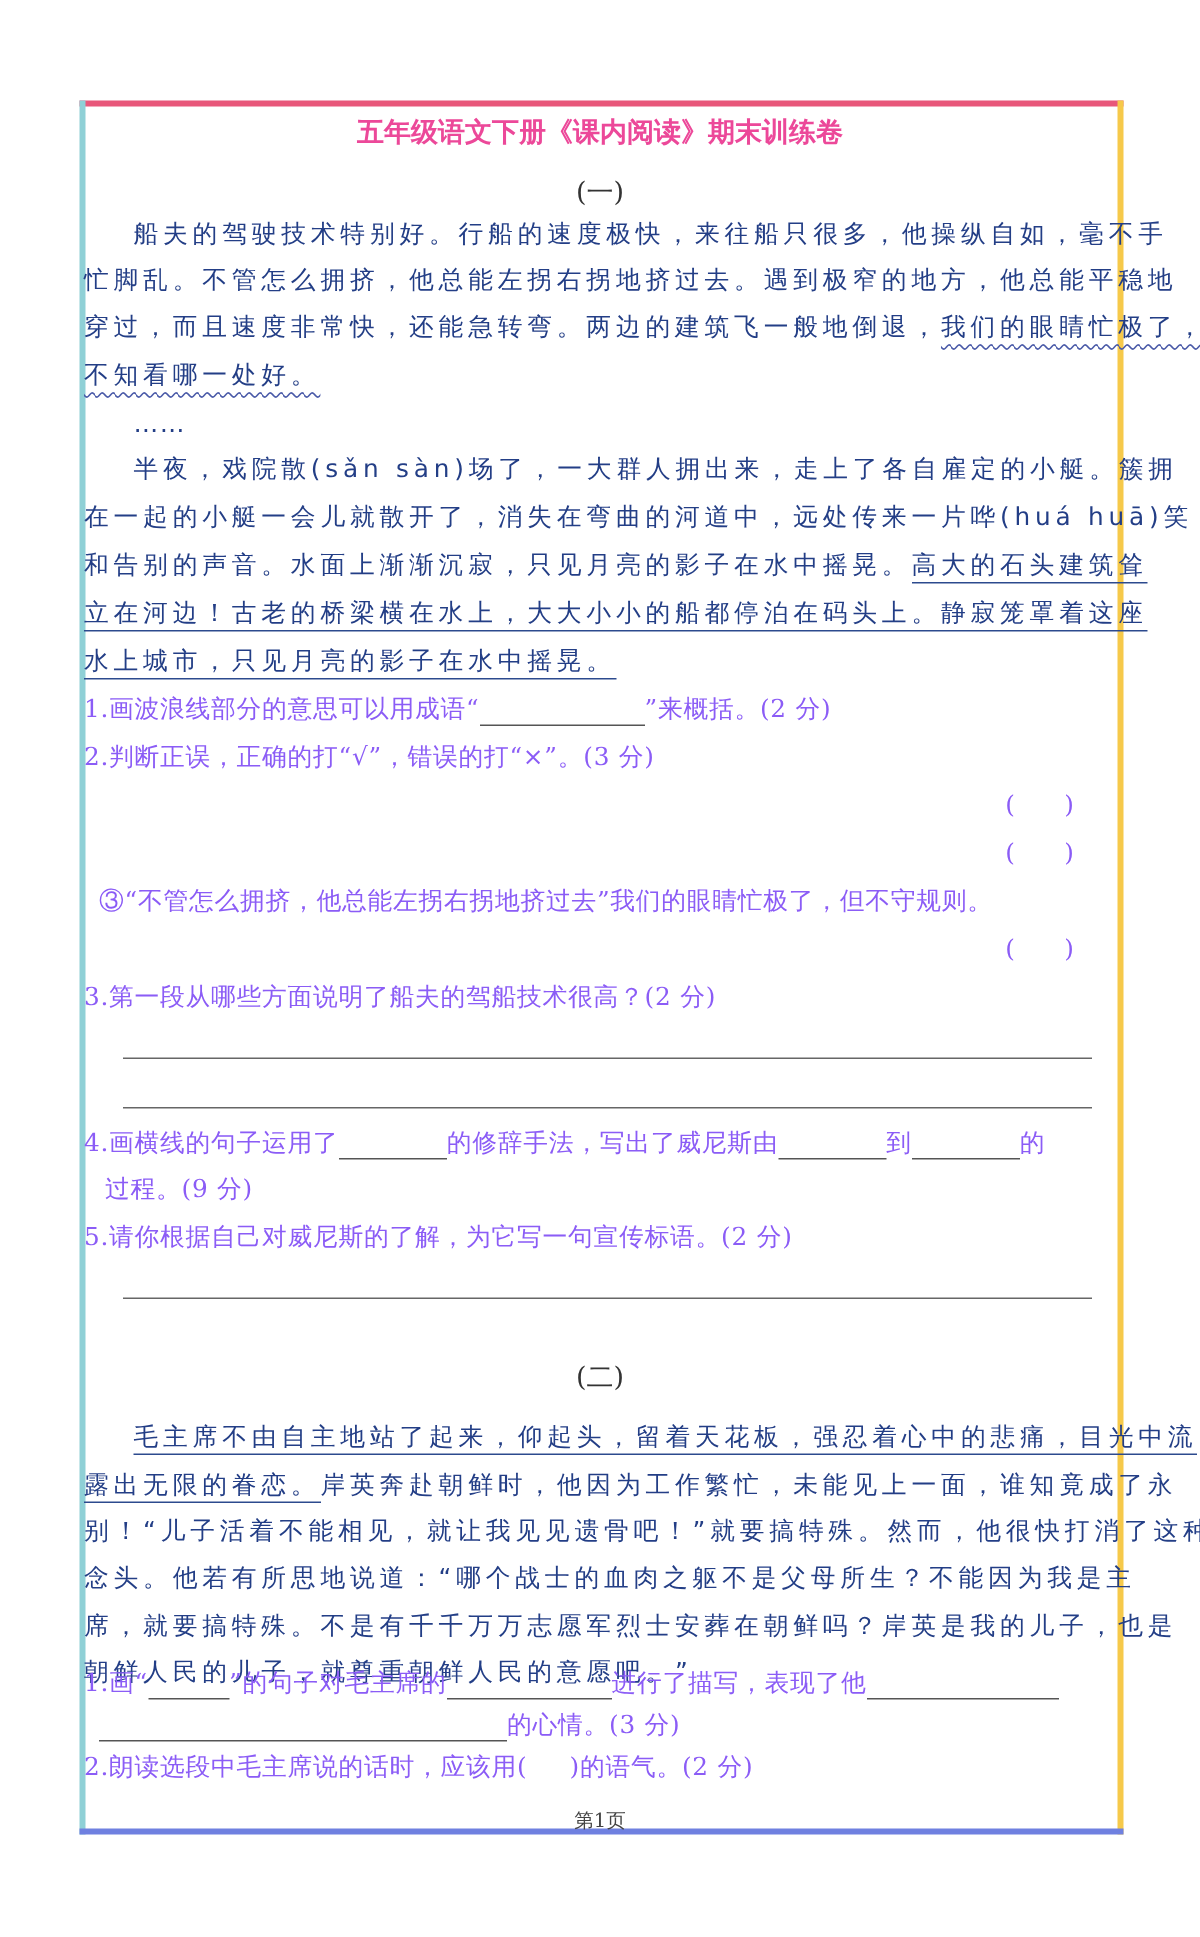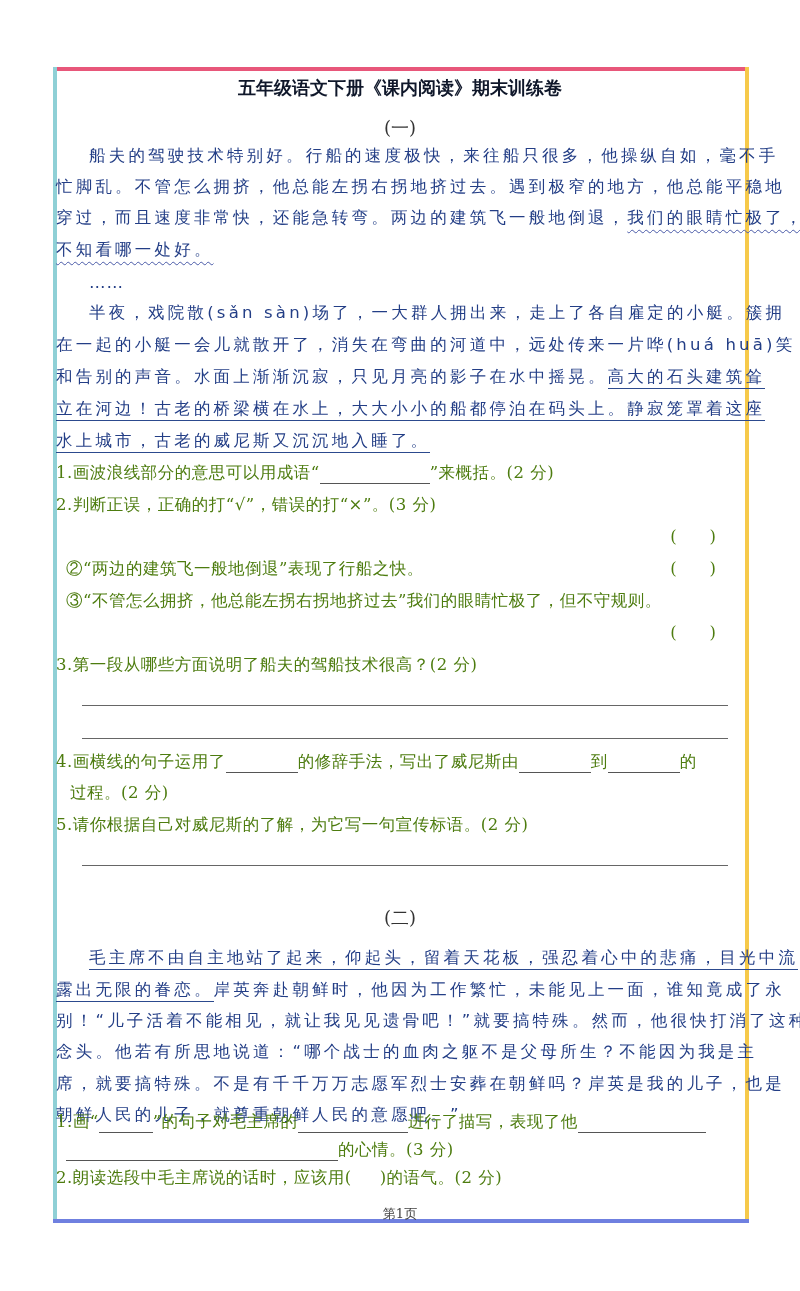--- a/index.html
+++ b/index.html
@@ -7,25 +7,25 @@
   body { position: relative; font-family: "DejaVu Serif", "Liberation Serif", serif; }
 
   .frame { position: absolute; left: 53px; top: 67px; width: 696px; height: 1156px; }
   .b-top { position: absolute; left: 0; top: 0; width: 100%; height: 4px; background: #e8577a; }
   .b-left { position: absolute; left: 0; top: 0; width: 4px; height: 100%; background: #8fd0d6; }
   .b-right { position: absolute; right: 0; top: 0; width: 4px; height: 100%; background: #f6c94a; }
   .b-bottom { position: absolute; left: 0; bottom: 0; width: 100%; height: 4px; background: #6f80e0; }
 
   .line { position: absolute; left: 56px; width: 660px; font-size: 16.5px; white-space: nowrap; line-height: 22px; }
   .passage { color: #233e86; letter-spacing: 3.2px; font-family: "DejaVu Sans", "Liberation Sans", sans-serif; }
-  .question { color: #4d7c0f; font-family: "DejaVu Serif", "Liberation Serif", serif; letter-spacing: 0.5px; }
+  .question { color: #8b5cf6; font-family: "DejaVu Serif", "Liberation Serif", serif; letter-spacing: 0.5px; }
   .indent { padding-left: 33px; }
   .indent-sm { padding-left: 10px; }
 
-  .title { position: absolute; left: 0; width: 800px; top: 76px; text-align: center; font-size: 18px; font-weight: bold; color: #0f172a; font-family: "DejaVu Sans", "Liberation Sans", sans-serif; }
+  .title { position: absolute; left: 0; width: 800px; top: 76px; text-align: center; font-size: 18px; font-weight: bold; color: #ec4899; font-family: "DejaVu Sans", "Liberation Sans", sans-serif; }
   .sec { position: absolute; left: 0; width: 800px; text-align: center; font-size: 18px; color: #333; font-family: "DejaVu Serif", "Liberation Serif", serif; }
 
   .wavy { text-decoration: underline wavy #4a5aa8; text-decoration-thickness: 1px; text-underline-offset: 6px; }
   .straight { border-bottom: 1.5px solid #2c4a8e; padding-bottom: 2px; text-align: right; }
 
   .blank { display: inline-block; border-bottom: 1.2px solid #555; height: 18px; vertical-align: bottom; }
   .paren { position: absolute; right: 0; top: 0; letter-spacing: 0; }
 
   .ans-line { position: absolute; left: 82px; width: 646px; height: 0; border-top: 1.2px solid #666; }
 
@@ -49,39 +49,39 @@
 <div class="line passage" style="top:176px;">忙脚乱。不管怎么拥挤，他总能左拐右拐地挤过去。遇到极窄的地方，他总能平稳地</div>
 <div class="line passage" style="top:207px;"><span>穿过，而且速度非常快，还能急转弯。两边的建筑飞一般地倒退，</span><span class="wavy">我们的眼睛忙极了，</span></div>
 <div class="line passage" style="top:239px;"><span class="wavy">不知看哪一处好。</span></div>
 
 <div class="line passage indent" style="top:272px; letter-spacing:1px;">……</div>
 
 <div class="line passage indent" style="top:302px;">半夜，戏院散(sǎn  sàn)场了，一大群人拥出来，走上了各自雇定的小艇。簇拥</div>
 <div class="line passage" style="top:334px;">在一起的小艇一会儿就散开了，消失在弯曲的河道中，远处传来一片哗(huá  huā)笑</div>
 <div class="line passage" style="top:366px;"><span>和告别的声音。水面上渐渐沉寂，只见月亮的影子在水中摇晃。</span><span class="straight">高大的石头建筑耸</span></div>
 <div class="line passage" style="top:398px;"><span class="straight">立在河边！古老的桥梁横在水上，大大小小的船都停泊在码头上。静寂笼罩着这座</span></div>
-<div class="line passage" style="top:430px;"><span class="straight">水上城市，古老的威尼斯又沉沉地入睡了。</span></div>
+<div class="line passage" style="top:430px;"><span class="straight">水上城市，只见月亮的影子在水中摇晃。</span></div>
 
 <div class="line question" style="top:462px;"><span>1.画波浪线部分的意思可以用成语“</span><span class="blank" style="width:110px;"></span><span>”来概括。(2 分)</span></div>
 
 <div class="line question" style="top:494px;">2.判断正误，正确的打“√”，错误的打“×”。(3 分)</div>
 
 <div class="line question indent-sm" style="top:526px;"><span class="paren">(　　)</span></div>
-<div class="line question indent-sm" style="top:558px;"><span>②“两边的建筑飞一般地倒退”表现了行船之快。</span><span class="paren">(　　)</span></div>
+<div class="line question indent-sm" style="top:558px;"><span class="paren">(　　)</span></div>
 <div class="line question indent-sm" style="top:590px;">③“不管怎么拥挤，他总能左拐右拐地挤过去”我们的眼睛忙极了，但不守规则。</div>
 <div class="line question" style="top:622px;">
     <span class="paren">(　　)</span>
   </div>
 
 <div class="line question" style="top:654px;">3.第一段从哪些方面说明了船夫的驾船技术很高？(2 分)</div>
 <div class="ans-line" style="top:705px;"></div>
 <div class="ans-line" style="top:738px;"></div>
 
 <div class="line question" style="top:751px;"><span>4.画横线的句子运用了</span><span class="blank" style="width:72px;"></span><span>的修辞手法，写出了威尼斯由</span><span class="blank" style="width:72px;"></span><span>到</span><span class="blank" style="width:72px;"></span><span>的</span></div>
-<div class="line question" style="top:782px; padding-left:14px;">过程。(2 分)</div>
+<div class="line question" style="top:782px; padding-left:14px;">过程。(9 分)</div>
 
 <div class="line question" style="top:814px;">5.请你根据自己对威尼斯的了解，为它写一句宣传标语。(2 分)</div>
 <div class="ans-line" style="top:865px;"></div>
 
 <div class="sec" style="top:906px;">(二)</div>
 
 <div class="line passage indent" style="top:947px;"><span class="straight">毛主席不由自主地站了起来，仰起头，留着天花板，强忍着心中的悲痛，目光中流</span></div>
 <div class="line passage" style="top:979px;"><span class="straight">露出无限的眷恋。</span><span>岸英奔赴朝鲜时，他因为工作繁忙，未能见上一面，谁知竟成了永</span></div>
 <div class="line passage" style="top:1010px;">别！“儿子活着不能相见，就让我见见遗骨吧！”就要搞特殊。然而，他很快打消了这种</div>
 <div class="line passage" style="top:1041px;">念头。他若有所思地说道：“哪个战士的血肉之躯不是父母所生？不能因为我是主</div>

